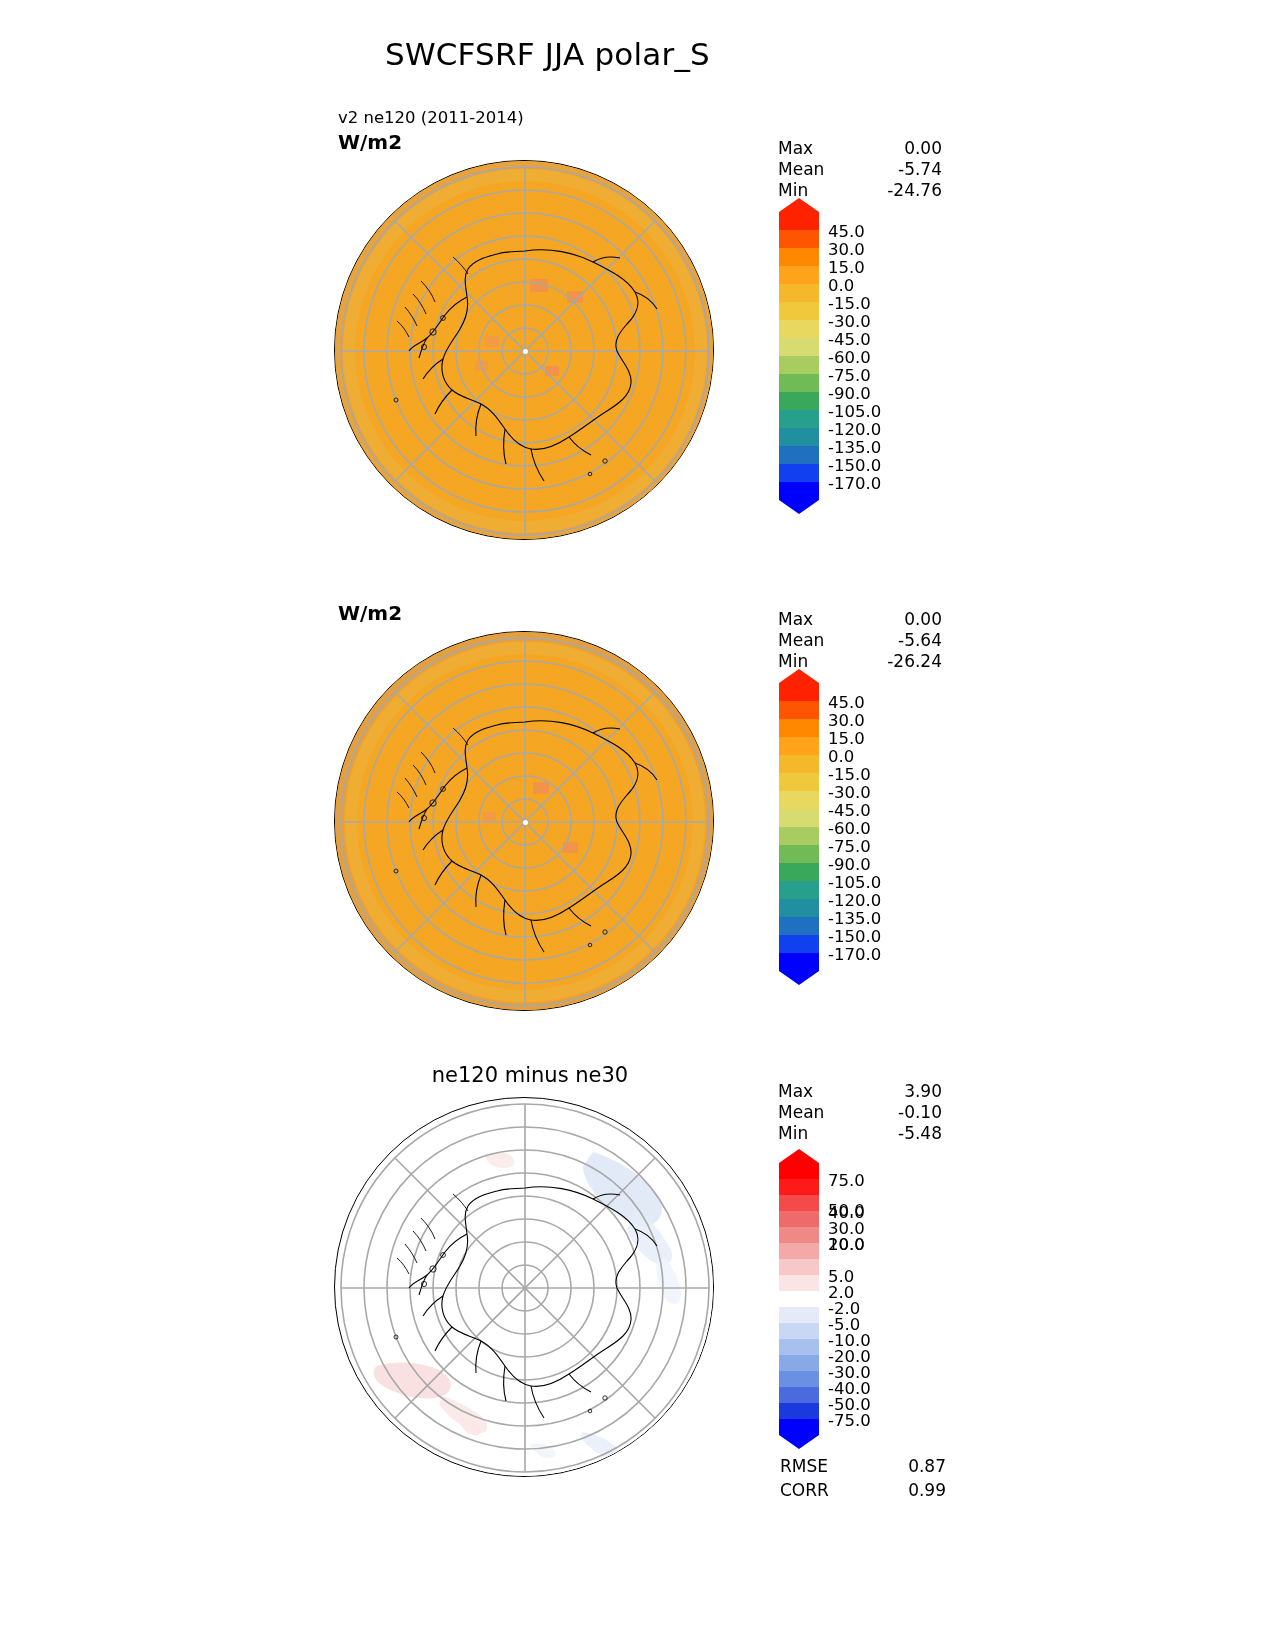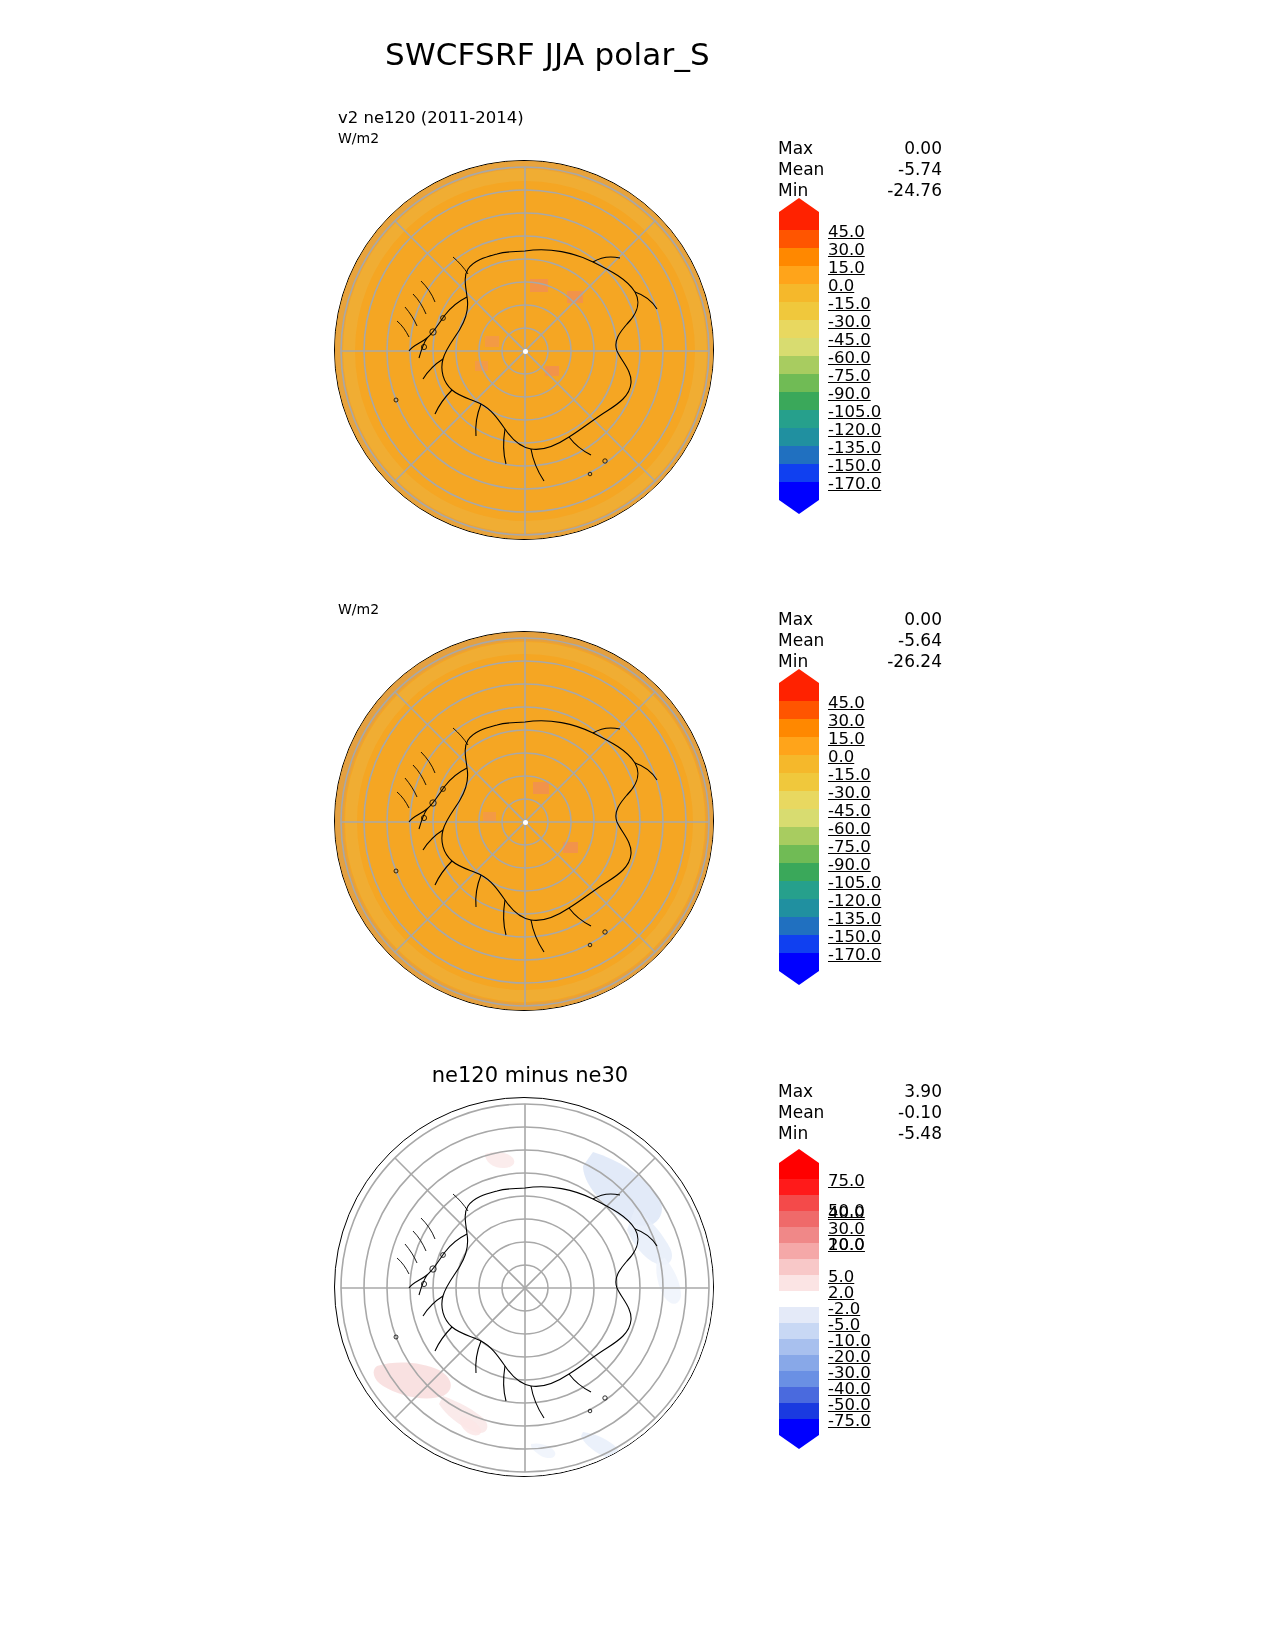--- a/index.html
+++ b/index.html
@@ -39,21 +39,22 @@
     font-size: 16.5px;
     white-space: nowrap;
   }
   .panel-caption.centered {
     width: 400px;
     text-align: center;
     font-size: 21px;
   }
   .units {
     position: absolute;
-    font-size: 14px;
+    font-size: 20px;
+    font-weight: bold;
   }
   .stats {
     position: absolute;
     font-size: 17px;
     line-height: 21px;
   }
   .stats table { border-collapse: collapse; }
   .stats td { padding: 0; font-size: 17px; }
   .stats td.lbl { width: 78px; }
   .stats td.val { width: 86px; text-align: right; }
@@ -110,21 +111,20 @@
   }
   .cbar-labels {
     position: absolute;
     font-size: 16.5px;
     line-height: 1;
   }
   .cbar-labels div {
     position: absolute;
     left: 0;
     white-space: nowrap;
-    text-decoration: underline;
   }
   .bottom-stats {
     position: absolute;
     font-size: 17px;
     line-height: 22px;
   }
   .bottom-stats td { font-size: 17px; padding: 0; }
   .bottom-stats td.lbl { width: 78px; }
   .bottom-stats td.val { width: 86px; text-align: right; }
 </style>
@@ -511,13 +511,27 @@
     <div style="top:138px">-2.0</div>
     <div style="top:154px">-5.0</div>
     <div style="top:170px">-10.0</div>
     <div style="top:186px">-20.0</div>
     <div style="top:202px">-30.0</div>
     <div style="top:218px">-40.0</div>
     <div style="top:234px">-50.0</div>
     <div style="top:250px">-75.0</div>
   </div>
 
+  <div class="bottom-stats" style="left:778px; top:398px;">
+    <table>
+      <tbody>
+          <tr>
+            <td class="lbl">RMSE</td>
+            <td class="val">0.87</td>
+          </tr>
+      <tr>
+            <td class="lbl">CORR</td>
+            <td class="val">0.99</td>
+          </tr>
+    </tbody>
+      </table>
+  </div>
 </div>
 
 </body></html>

